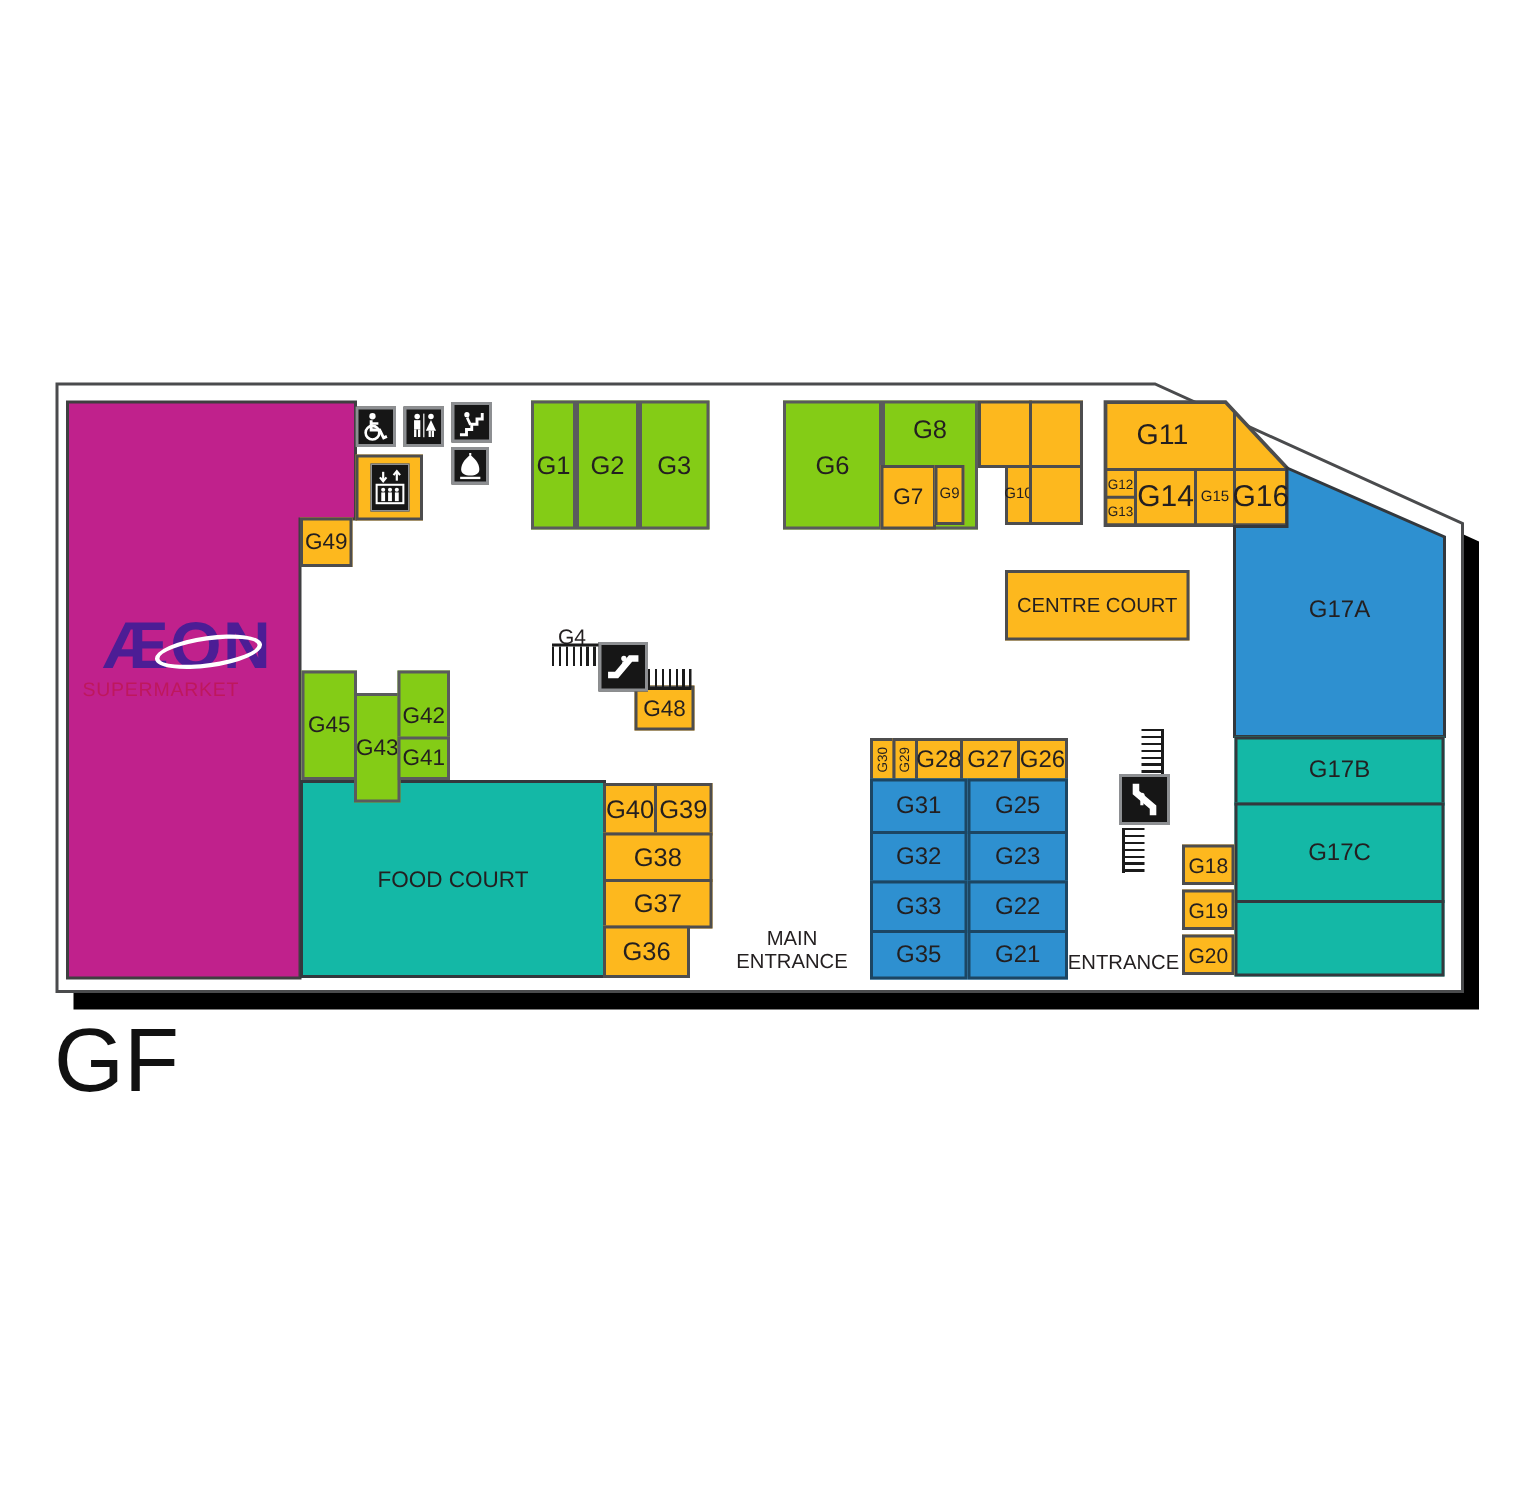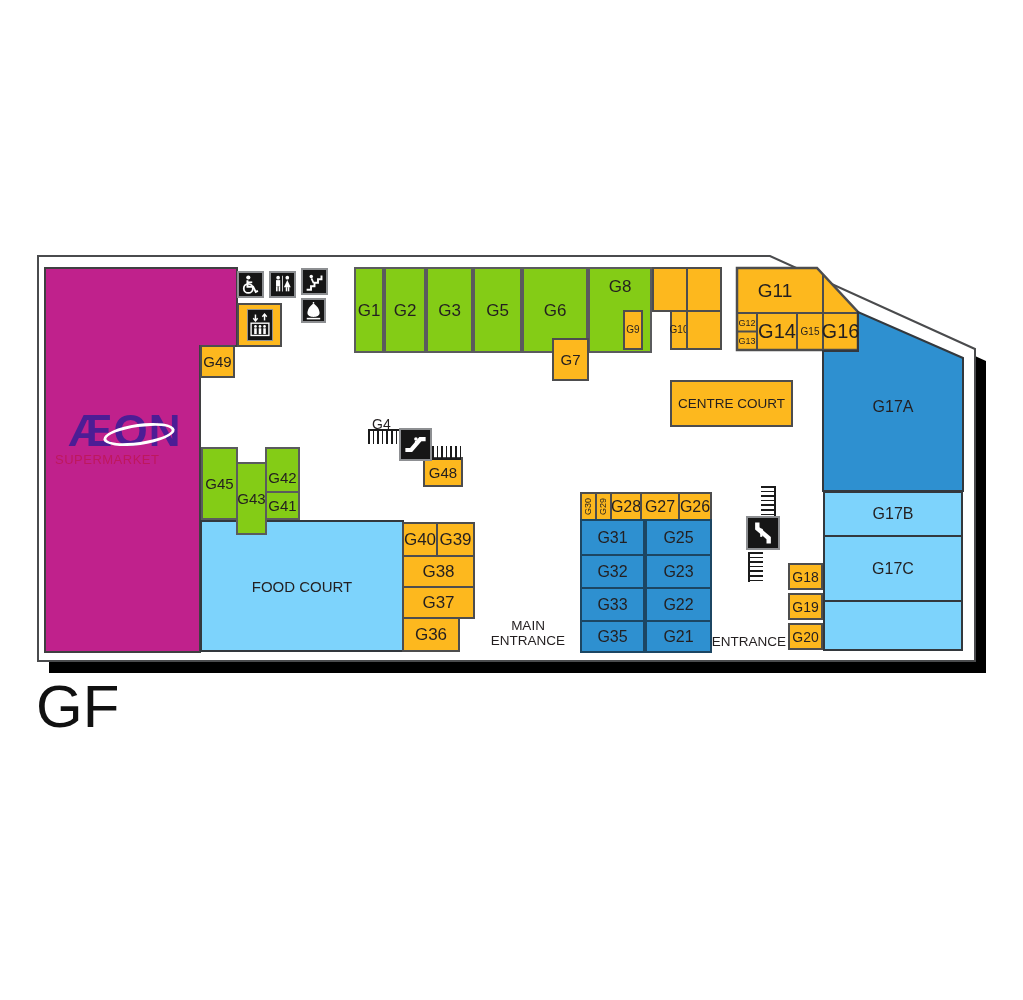--- a/index.html
+++ b/index.html
@@ -4,21 +4,21 @@
 <style>
   html,body{margin:0;padding:0;background:#ffffff;}
   .stage{position:relative;width:1023px;height:1000px;background:#fff;overflow:hidden;
          font-family:"Liberation Sans",sans-serif;color:#231F20;}
   .abs{position:absolute;}
   .room{position:absolute;box-sizing:border-box;display:flex;align-items:center;justify-content:center;
         font-family:"Liberation Sans",sans-serif;color:#231F20;font-size:16px;line-height:1;z-index:2;}
   .yellow{background:#FDB81E;border:2px solid #4d4d4e;}
   .green {background:#84cc16;border:2px solid #5a5b5d;}
   .blue  {background:#2E90D0;border:2px solid #1c4663;}
-  .bigblue{background:#7dd3fc;border:2px solid #33383d;}
+  .bigblue{background:#14b8a6;border:2px solid #33383d;}
   .toplab{align-items:flex-start;padding-top:9px;}
   .lab{position:absolute;z-index:3;color:#231F20;font-family:"Liberation Sans",sans-serif;}
   .vlabel{transform:rotate(-90deg);white-space:nowrap;}
   .icon-sq{position:absolute;background:#161616;border:2px solid #8d8f92;box-sizing:border-box;z-index:4;
            display:flex;align-items:center;justify-content:center;}
   .comb-h{position:absolute;z-index:4;background:repeating-linear-gradient(90deg,#1b1b1b 0 1.6px,transparent 1.6px 4.6px);}
   .comb-v{position:absolute;z-index:4;background:repeating-linear-gradient(180deg,#1b1b1b 0 1.6px,transparent 1.6px 4.6px);}
   .txtc{display:flex;align-items:center;justify-content:center;text-align:center;}
 </style>
 </head>
@@ -43,30 +43,27 @@
 
   <div class="room green" style="left:354px;top:267px;width:30px;height:86px;font-size:17px;">
       <span>G1</span>
     </div>
   <div class="room green" style="left:384px;top:267px;width:42px;height:86px;font-size:17px;">
       <span>G2</span>
     </div>
   <div class="room green" style="left:426px;top:267px;width:47px;height:86px;font-size:17px;">
       <span>G3</span>
     </div>
-  <div class="room green" style="left:473px;top:267px;width:49px;height:86px;font-size:17px;">
-      <span>G5</span>
-    </div>
   <div class="room green" style="left:522px;top:267px;width:66px;height:86px;font-size:17px;">
       <span>G6</span>
     </div>
   <div class="room green toplab" style="left:588px;top:267px;width:64px;height:86px;font-size:17px;">
       <span>G8</span>
     </div>
-  <div class="room yellow" style="left:552px;top:310px;width:37px;height:43px;font-size:15px;margin-top:28px;">
+  <div class="room yellow" style="left:587px;top:310px;width:37px;height:43px;font-size:15px;">
       <span>G7</span>
     </div>
 
   <div class="room yellow" style="left:652px;top:267px;width:36px;height:45px;"></div>
   <div class="room yellow" style="left:686px;top:267px;width:36px;height:45px;"></div>
   <div class="room yellow" style="left:623px;top:310px;width:20px;height:40px;font-size:10px;">
       <span>G9</span>
     </div>
   <div class="room yellow" style="left:670px;top:310px;width:18px;height:40px;font-size:10px;">
       <span>G10</span>

